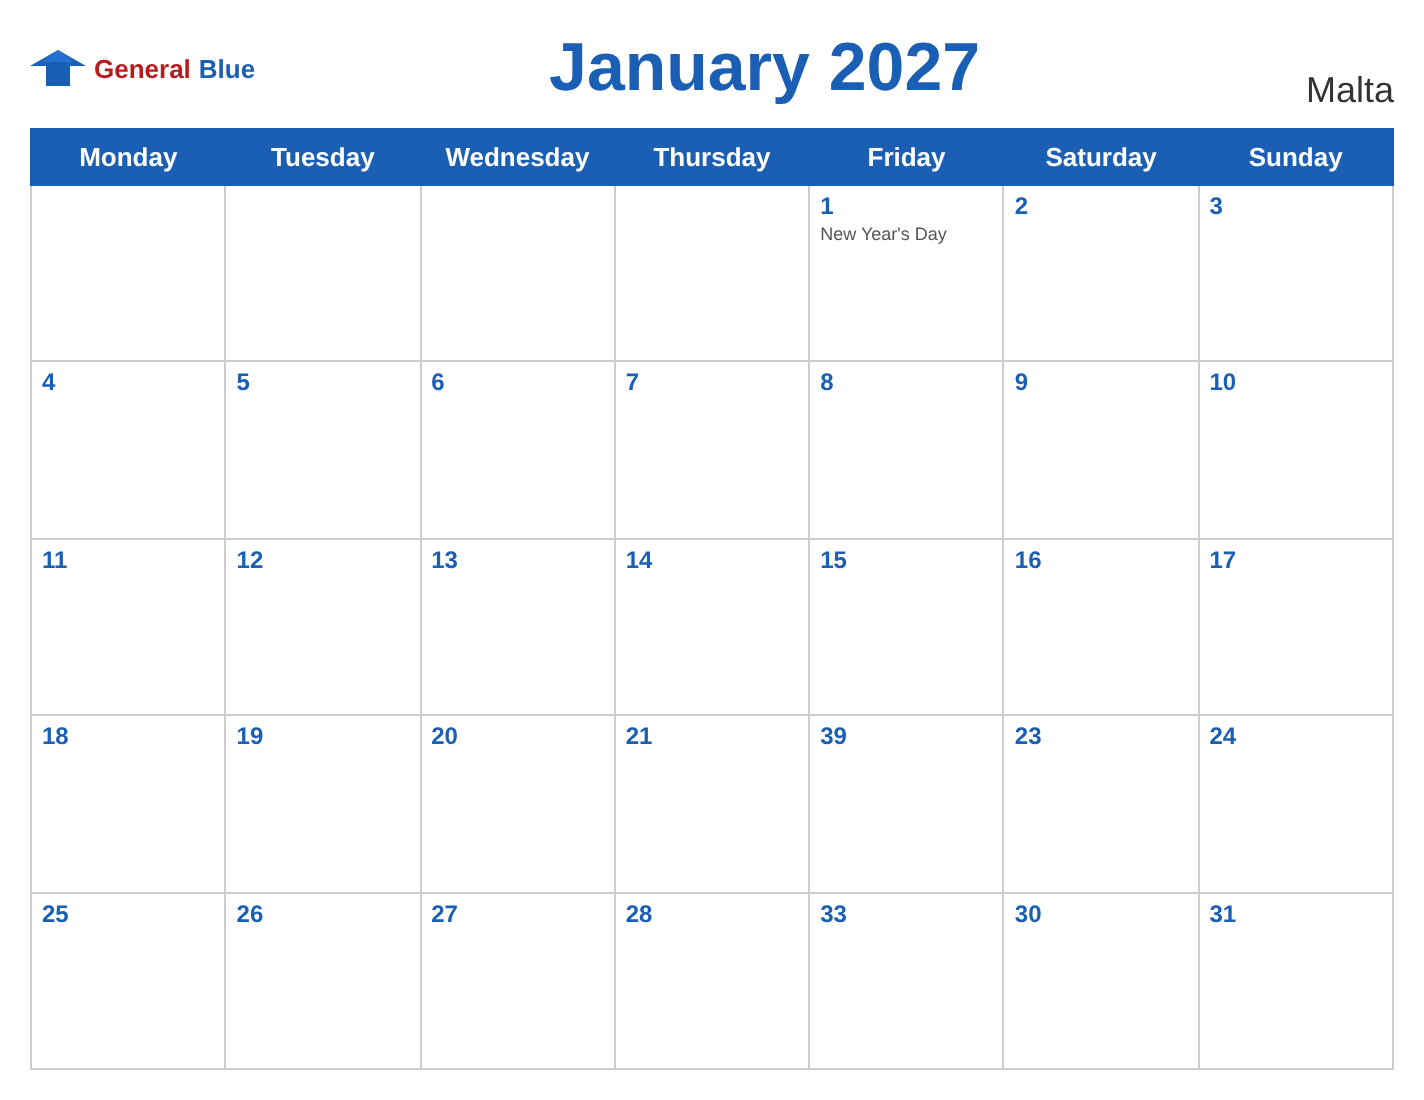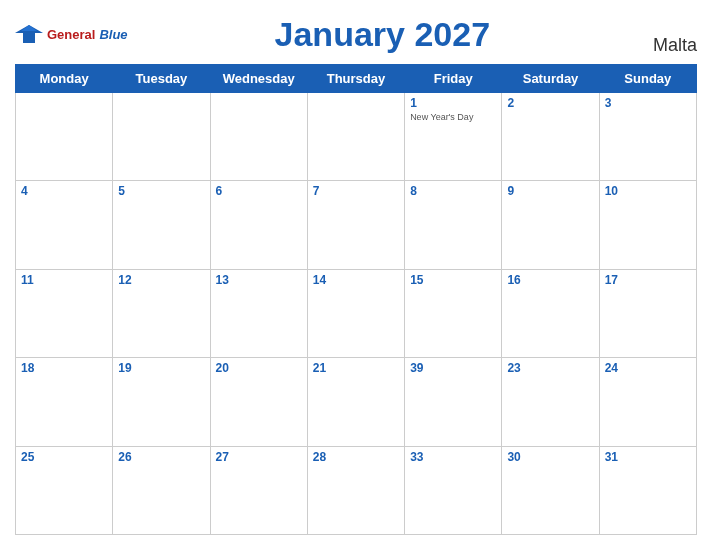--- a/index.html
+++ b/index.html
@@ -98,21 +98,21 @@
 </head>
 <body>
 
 <div class="header">
   <div class="logo">
     <svg class="logo-bird" viewBox="0 0 28 22" xmlns="http://www.w3.org/2000/svg">
       <polygon points="14,2 28,10 20,10 20,20 8,20 8,10 0,10" fill="#1a5fb4"></polygon>
       <polygon points="14,2 22,8 14,8 6,8" fill="#2471d1"></polygon>
     </svg>
     <span style="font-size:13px;font-weight:bold;color:#b91c1c;">General</span>
-      <span style="font-size:13px;font-weight:bold;color:#1a5fb4;font-style:italic;">Blue</span>
+      <span style="font-size:13px;font-weight:bold;color:#1a5fb4;">Blue</span>
   </div>
   <div class="calendar-title">January 2027</div>
   <div class="country-label">Malta</div>
 </div>
 
 <table class="calendar-table">
   <thead>
     <tr class="header-row-stripe">
     <th>Monday</th>
         <th>Tuesday</th>

